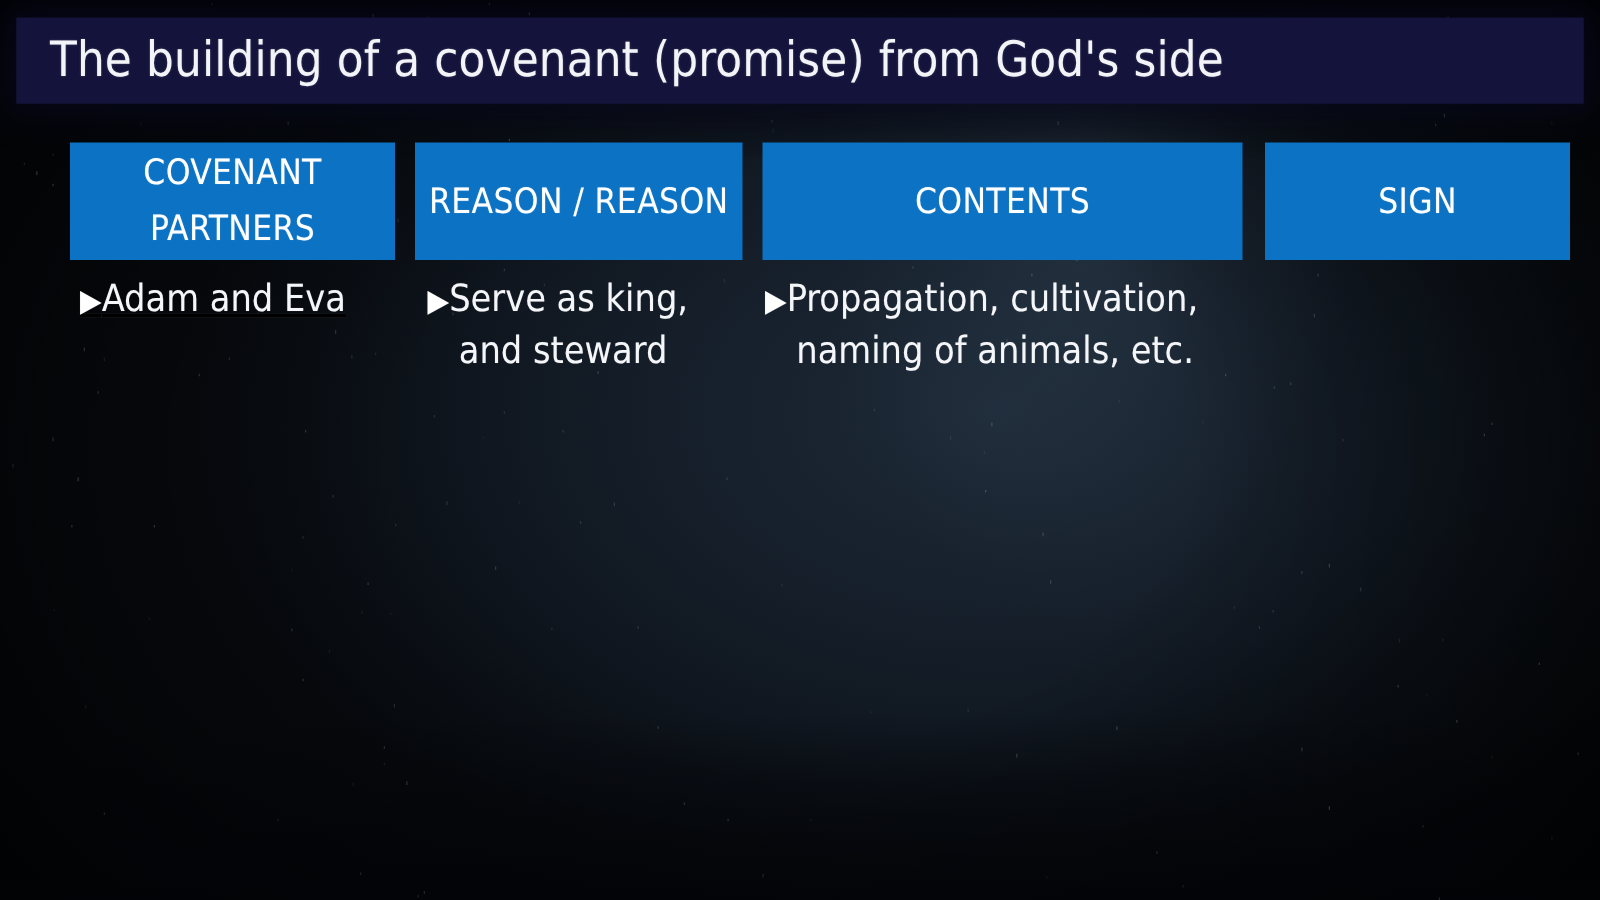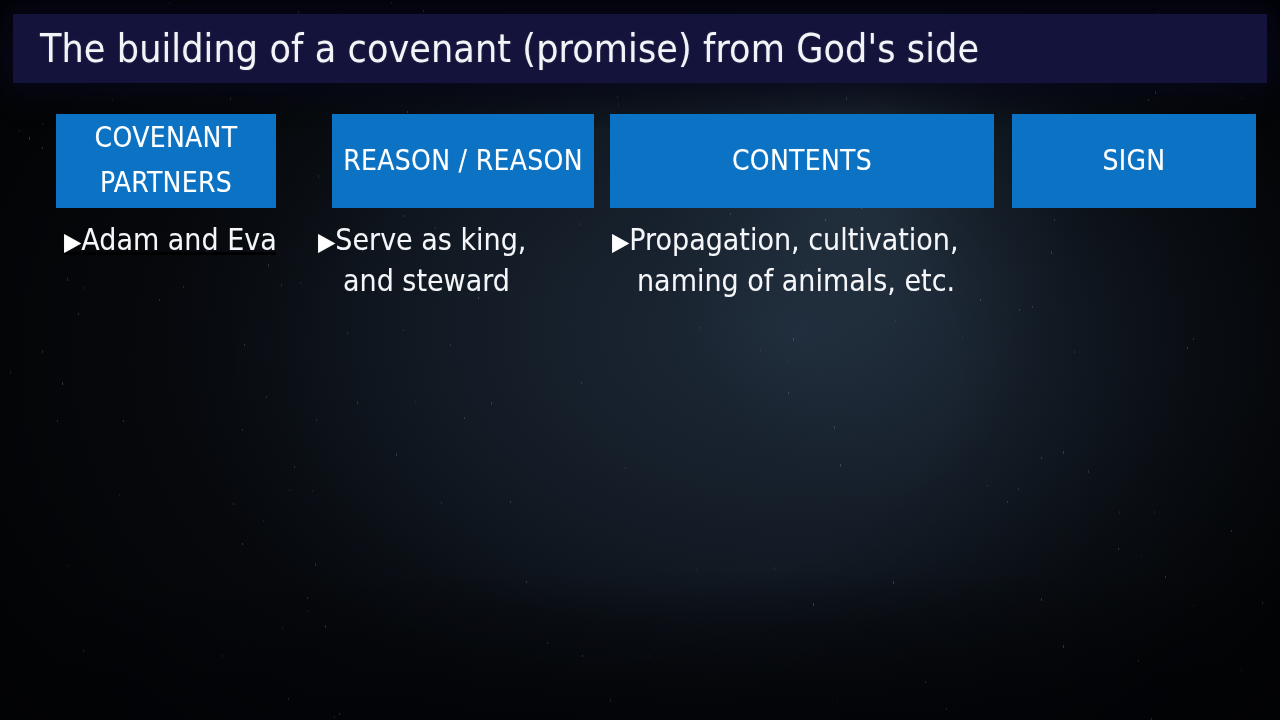--- a/index.html
+++ b/index.html
@@ -126,40 +126,40 @@
   .hdr-box .hdr-label {
     color: #ffffff;
     font-size: 28px;
     line-height: 1.6;
     letter-spacing: 0.3px;
     padding: 0 8px;
     display: block;
     text-shadow: 0 0 1px rgba(255,255,255,0.3);
   }
 
-  .hdr-box.c1 { left: 56px;   width: 220px; }
+  .hdr-box.c1 { left: 56px;   width: 260px; }
   .hdr-box.c2 { left: 332px;  width: 262px; }
   .hdr-box.c3 { left: 610px;  width: 384px; }
   .hdr-box.c4 { left: 1012px; width: 244px; }
 
   .hdr-box.c1 .hdr-label { max-width: 170px; }
 
   
   .bodies {
     position: absolute;
     left: 0;
     top: 219px;
     width: 1280px;
   }
   .body-col {
     position: absolute;
     top: 0;
   }
   .body-col.b1 { left: 64px;  width: 262px; text-decoration: underline; }
-  .body-col.b2 { left: 318px; width: 266px; }
+  .body-col.b2 { left: 342px; width: 266px; }
   .body-col.b3 { left: 612px; width: 400px; }
   .body-col.b4 { left: 1016px; width: 244px; }
 
   .bullet-line {
     color: #f4f6f9;
     font-size: 30px;
     line-height: 1.38;
     display: block;
     text-indent: -25px;
     padding-left: 25px;

